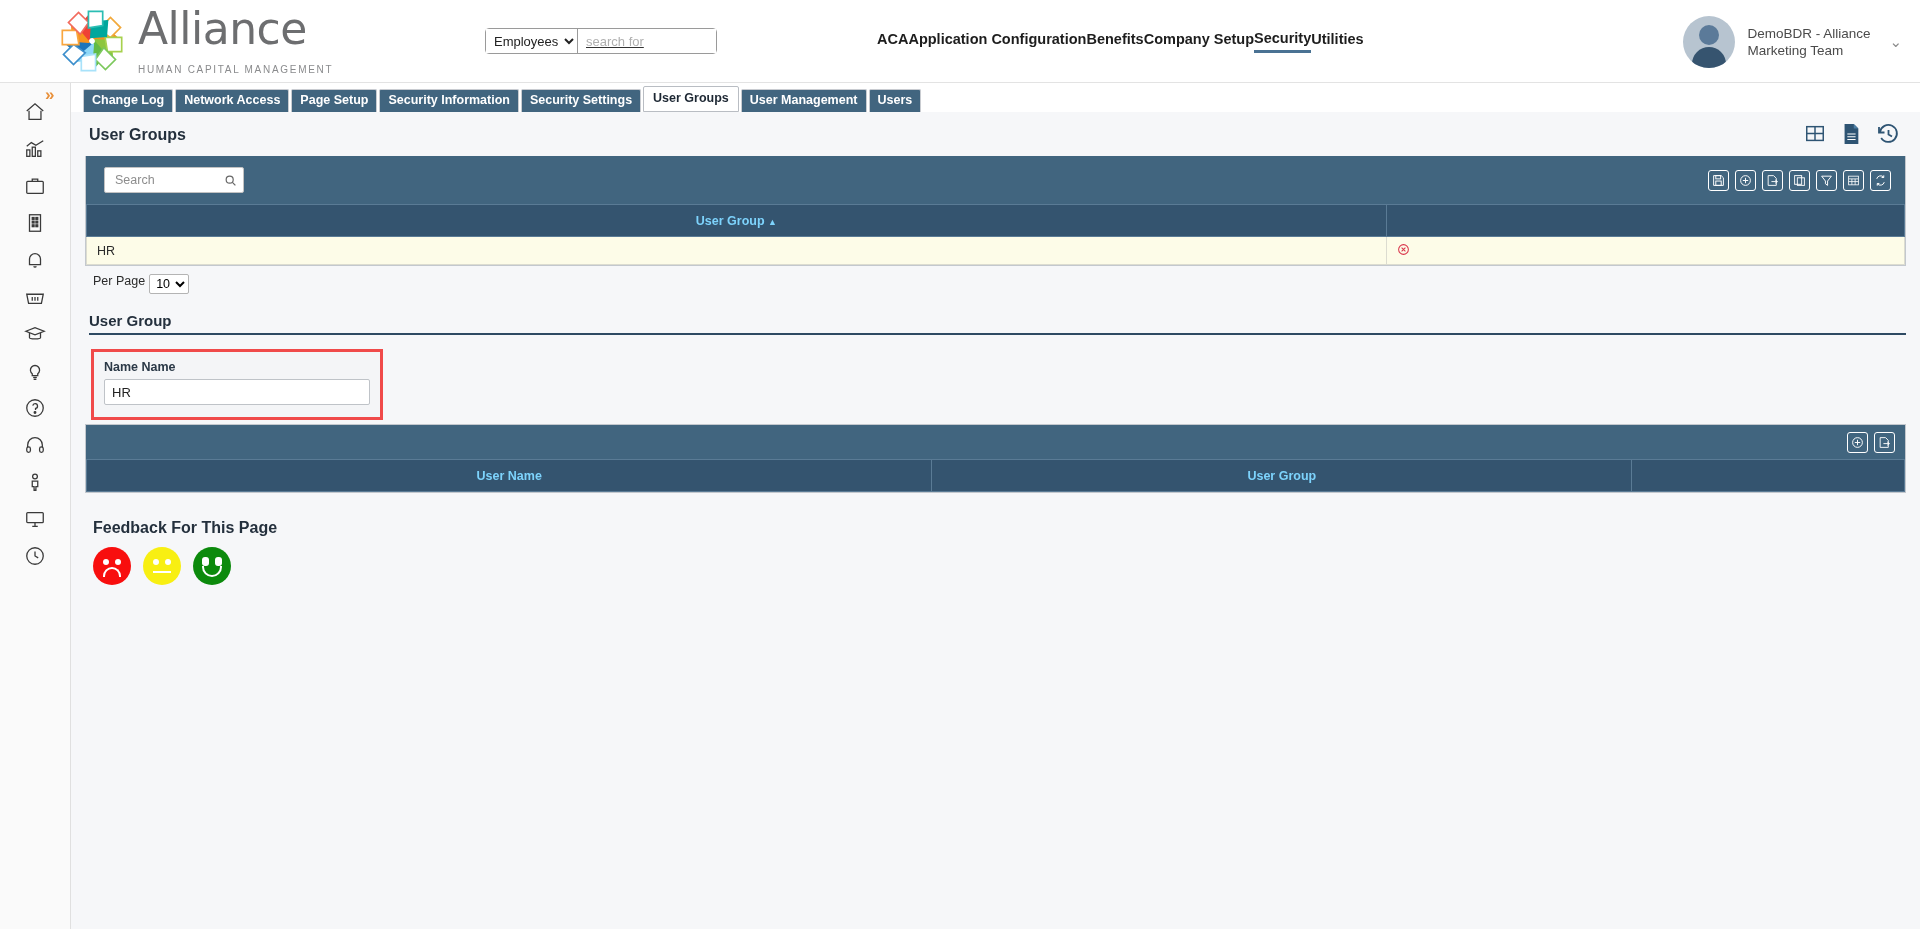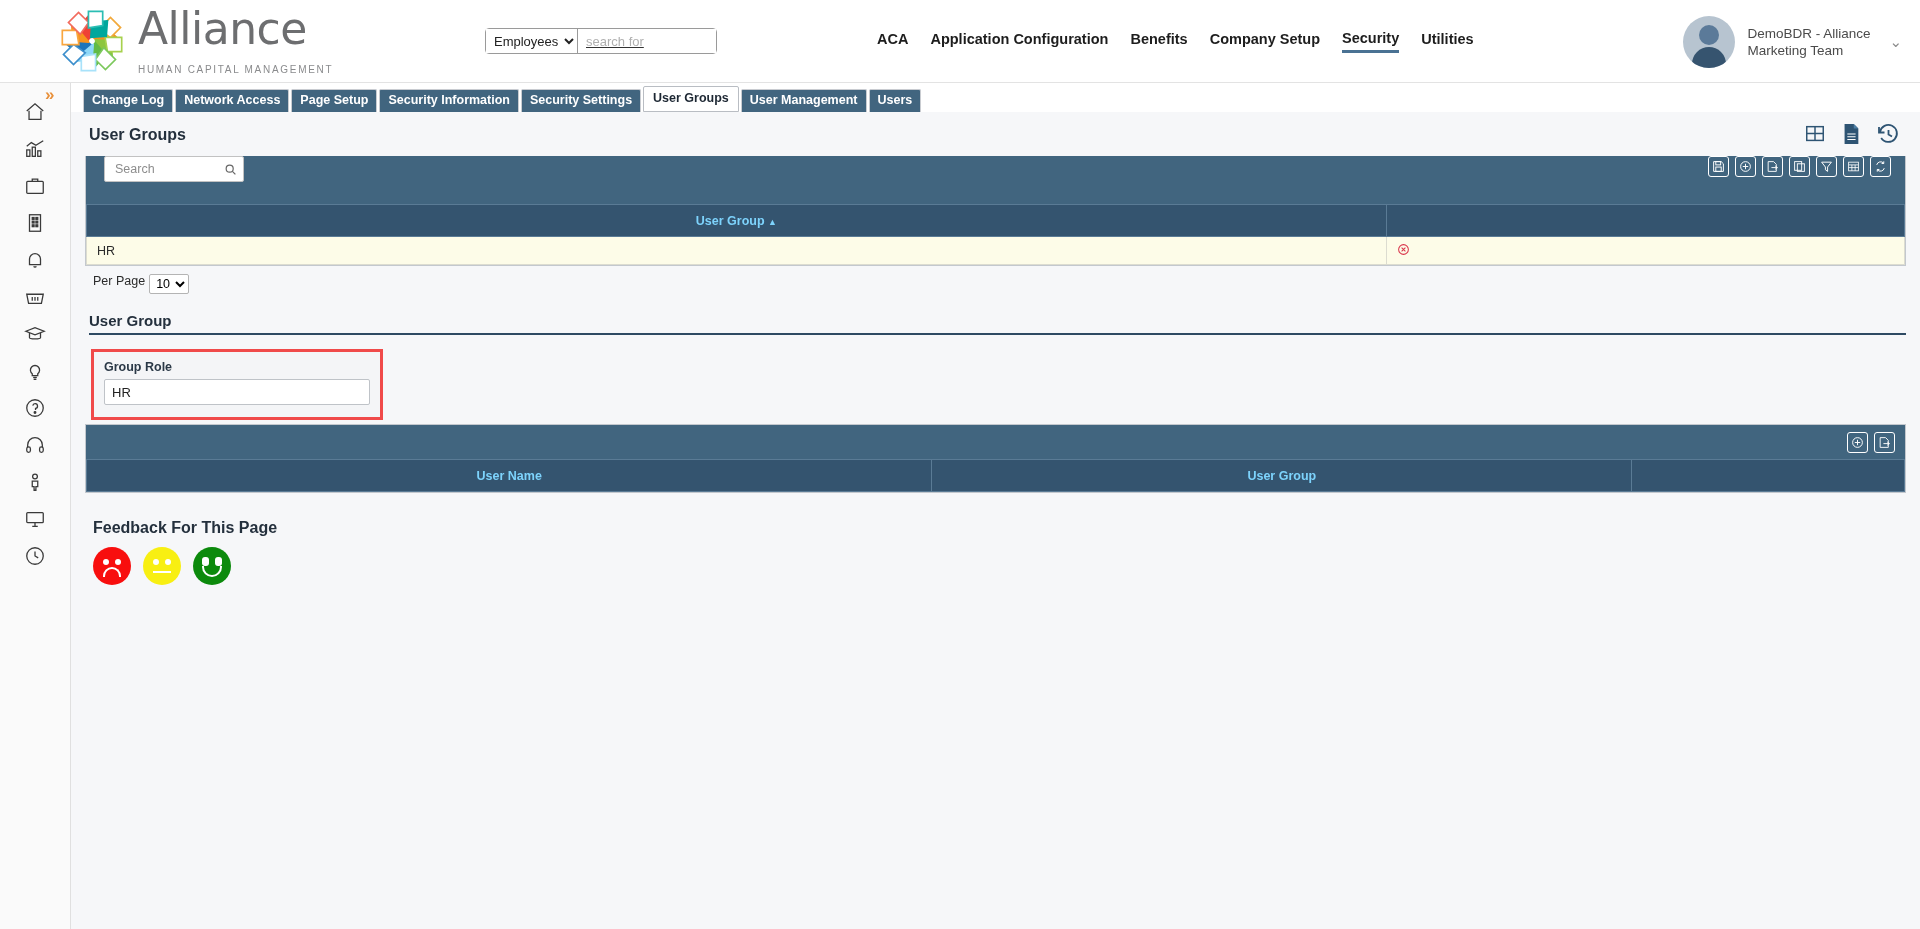--- a/index.html
+++ b/index.html
@@ -73,21 +73,20 @@
     color: #333;
     font-family: "Liberation Sans", sans-serif;
     min-width: 0;
     text-decoration: underline;
   }
   .gs-input::placeholder { color: #b0b0b0; }
 
   .mainnav {
     display: flex;
     align-items: center;
-    gap: 22px;
     margin-left: 160px;
   }
   .mainnav a {
     font-size: 14.5px;
     font-weight: bold;
     color: #1d1d1d;
     text-decoration: none;
     padding-bottom: 4px;
     font-family: "Liberation Sans", sans-serif;
     white-space: nowrap;
@@ -210,21 +209,21 @@
   }
   .title-row { display: flex; align-items: center; justify-content: space-between; }
   .title-icons { display: flex; gap: 14px; align-items: center; padding-right: 6px; }
 
   
   .panel { border: 1px solid #c3c8ce; border-top: none; }
   .panel-toolbar {
     background: #41657f;
     height: 48px;
     display: flex;
-    align-items: flex-start;
+    align-items: center;
     justify-content: space-between;
     padding: 0 14px 0 18px;
     gap: 34px;
   }
   .search-box {
     width: 140px;
     height: 26px;
     background: #fff;
     border: 1px solid #c2c2c2;
     border-radius: 2px;
@@ -642,21 +641,21 @@
       <span>Per Page</span>
       <select>
         <option>10</option>
       </select>
     </div>
 
     <div class="sec-title">User Group</div>
     <div class="sec-rule"></div>
 
     <div class="field-highlight">
-      <div class="field-label">Group Role</div>
+      <div class="field-label">Name Name</div>
       <input class="field-input" type="text" value="HR" style="">
     </div>
 
     <div class="members-panel">
       <div class="members-toolbar">
         <div class="tb-icons">
           <div class="tb-btn">
             <svg width="13" height="13" viewBox="0 0 24 24" fill="none" stroke="#fff" stroke-width="1.8">
               <circle cx="12" cy="12" r="9"></circle>
                 <path d="M12 7 V17 M7 12 H17"></path>

